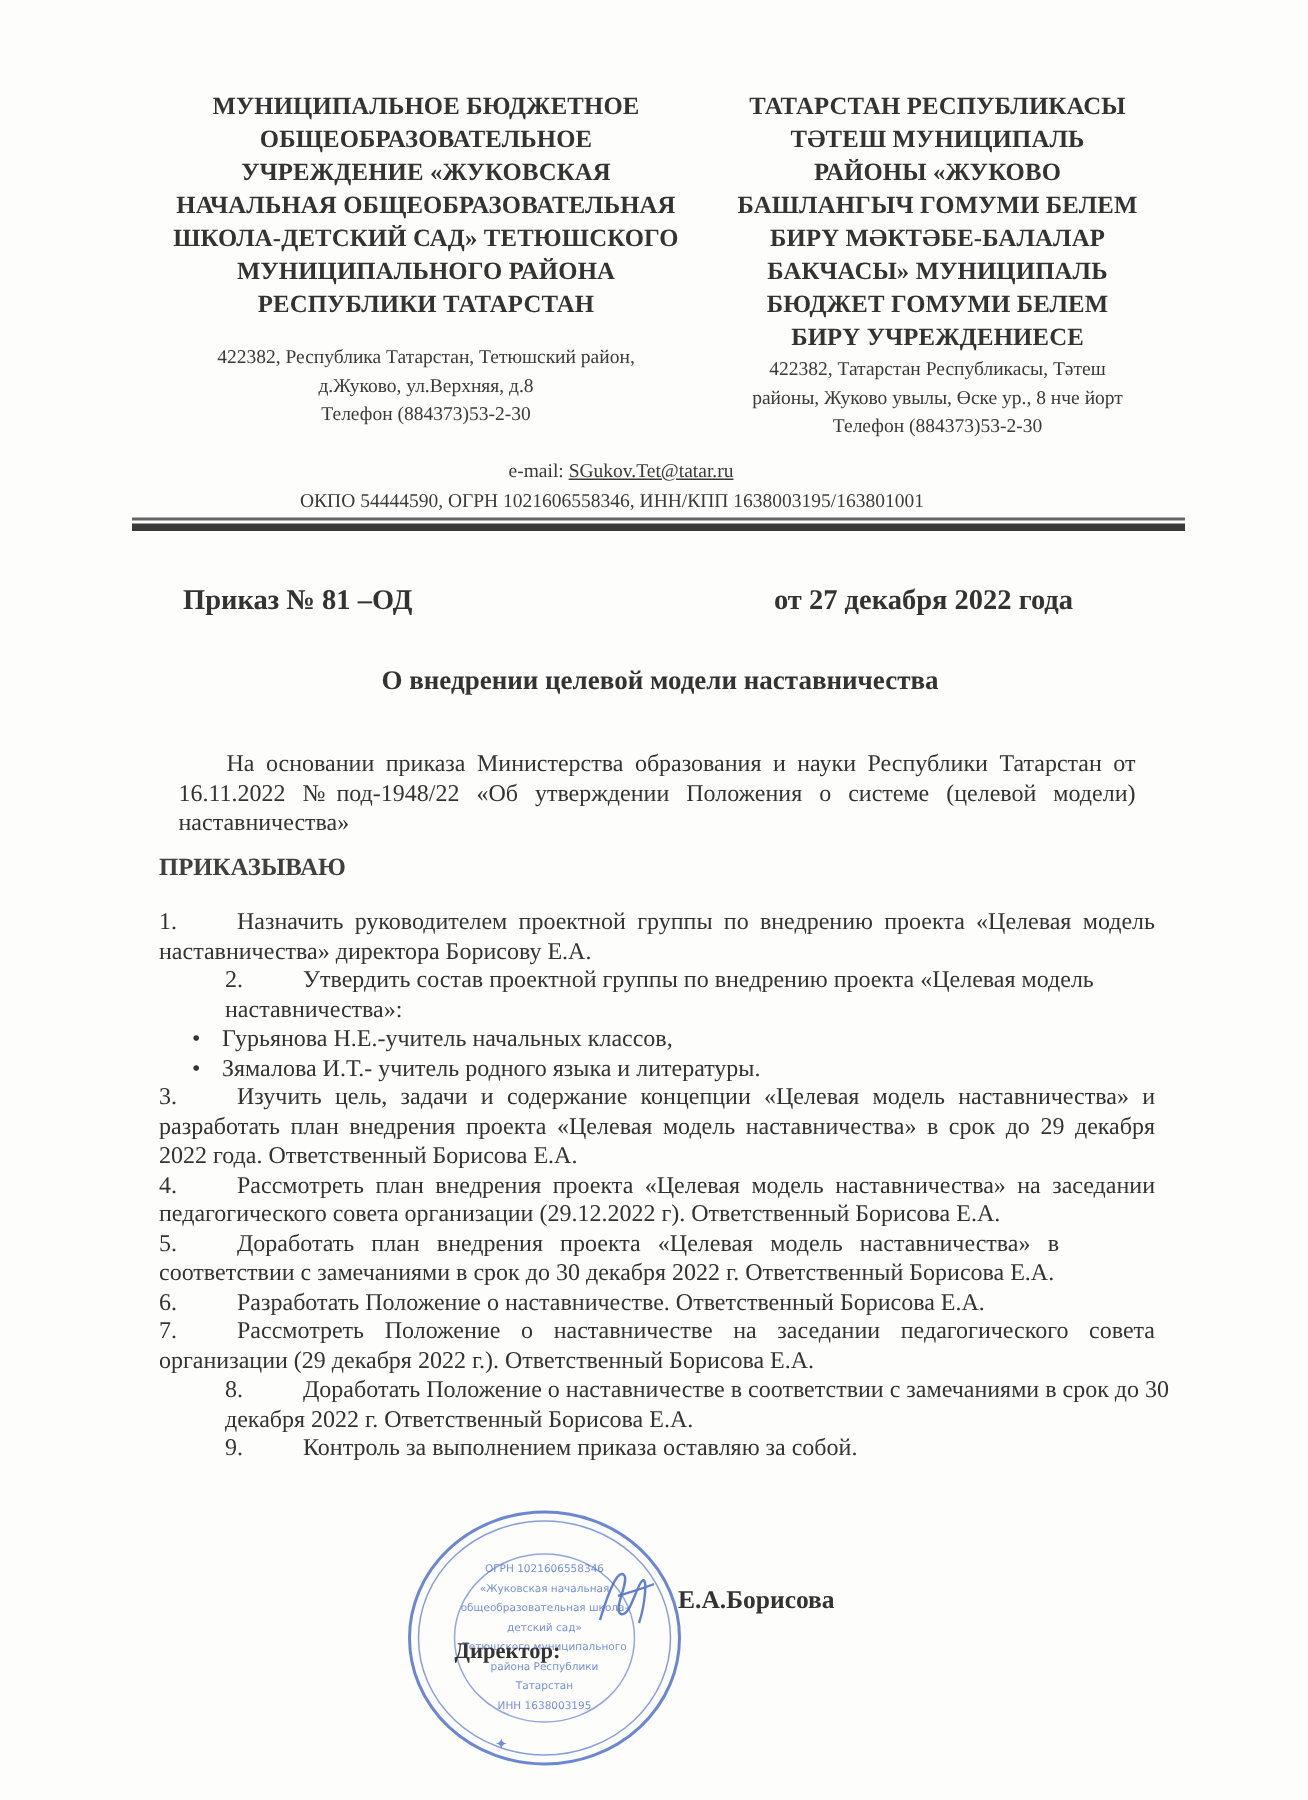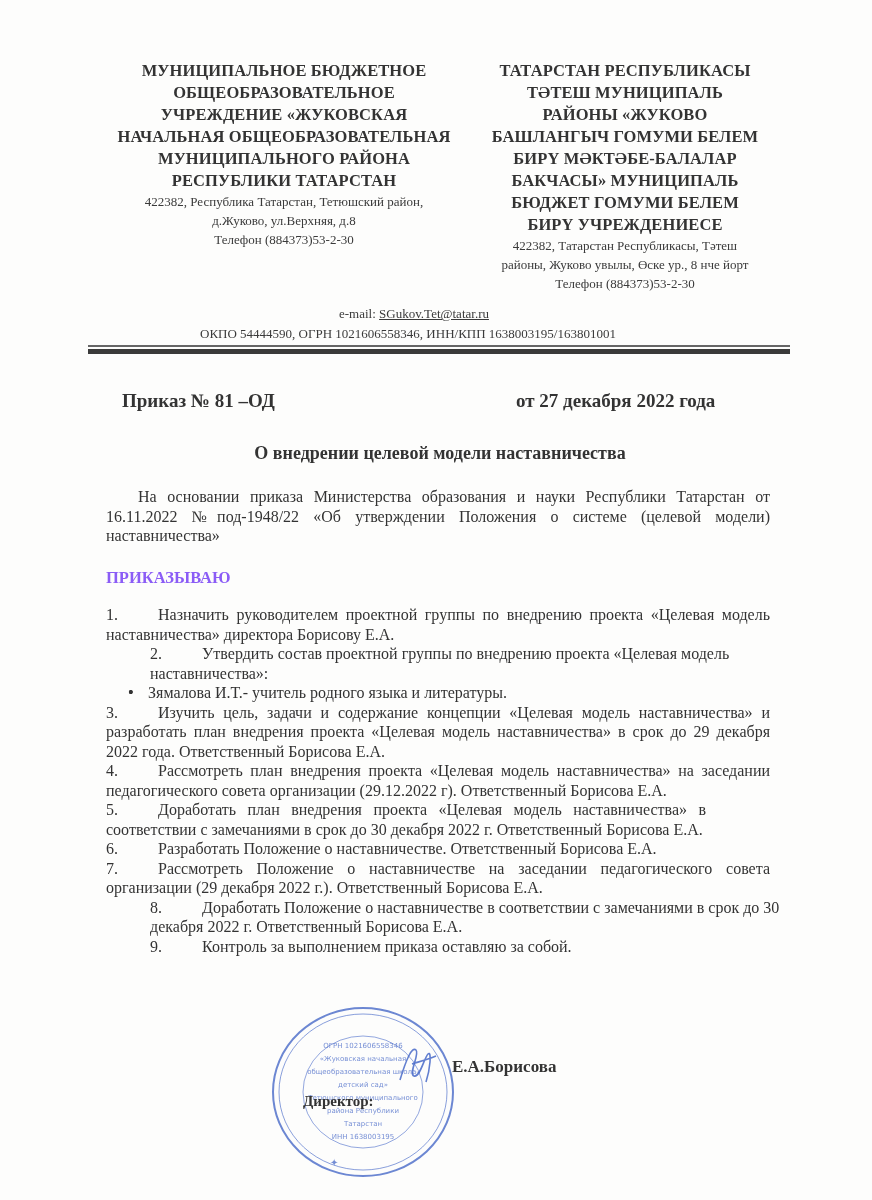--- a/index.html
+++ b/index.html
@@ -10,38 +10,38 @@
     background: #fdfdfc;
   }
   .hdr-col { position: absolute; text-align: center; }
   .hdr-left { left: 104px; top: 60px; width: 360px; }
   .hdr-right { left: 462px; top: 60px; width: 326px; }
   .org-name {
     font-weight: bold; font-size: 16.5px; line-height: 22px; color: #333;
     letter-spacing: 0.1px;
   }
   .addr { font-size: 13px; line-height: 19px; color: #3a3a3a; }
-  .hdr-left .addr { }
+  .hdr-left .addr { margin-top: 14px; }
   .hdr-right .addr { margin-top: 0px; }
   .contact { position: absolute; left: 0; width: 768px; text-align: center; font-size: 13px; color: #3a3a3a; }
   .email-line { top: 306px; padding-left: 60px; box-sizing: border-box; }
   .email-line a { color: #3a3a3a; text-decoration: underline; }
   .codes-line { top: 326px; padding-left: 16px; box-sizing: border-box; margin-left: 16px; }
   .rule { position: absolute; left: 88px; width: 702px; }
   .rule-thin { top: 345px; height: 2px; background: #666; }
   .rule-thick { top: 349px; height: 5px; background: #3a3a3a; }
 
   .order-no { position: absolute; left: 122px; top: 390px; font-weight: bold; font-size: 19px; color: #333; }
   .order-date { position: absolute; left: 516px; top: 390px; font-weight: bold; font-size: 19px; color: #333; }
   .doc-title { position: absolute; left: 0; width: 872px; top: 443px; text-align: center; font-weight: bold; font-size: 18px; color: #333; padding-left: 8px; box-sizing: border-box; }
 
   .body-text { position: absolute; left: 106px; width: 664px; font-size: 16px; line-height: 19.5px; color: #333; }
   .basis { top: 487px; text-align: justify; }
-  .basis p { margin: 0; text-indent: 32px; }
-  .order-word { position: absolute; left: 106px; top: 568px; font-weight: bold; font-size: 16.5px; color: #8b5cf6; }
+  .basis p { margin: 13px; text-indent: 32px; }
+  .order-word { position: absolute; left: 106px; top: 568px; font-weight: bold; font-size: 16.5px; color: #404040; }
 
   .items { top: 605px; }
   .item { margin: 0; text-align: justify; }
   .item .num { display: inline-block; width: 52px; }
   .bullets { margin: 0; padding: 0; list-style: none; }
   .bullets li { padding-left: 42px; position: relative; }
   .bullets li .dot { position: absolute; left: 22px; top: 0; }
   .ragged { text-align: left; margin-left: 44px; }
 
   .stamp { position: absolute; left: 268px; top: 1004px; width: 190px; height: 176px; }
@@ -51,20 +51,21 @@
 </style>
 </head>
 <body>
 
 <div class="hdr-col hdr-left">
   <div class="org-name">
     <div>МУНИЦИПАЛЬНОЕ БЮДЖЕТНОЕ</div>
     <div>ОБЩЕОБРАЗОВАТЕЛЬНОЕ</div>
     <div>УЧРЕЖДЕНИЕ «ЖУКОВСКАЯ</div>
     <div>НАЧАЛЬНАЯ ОБЩЕОБРАЗОВАТЕЛЬНАЯ</div>
+    <div>ШКОЛА-ДЕТСКИЙ САД» ТЕТЮШСКОГО</div>
     <div>МУНИЦИПАЛЬНОГО РАЙОНА</div>
     <div>РЕСПУБЛИКИ ТАТАРСТАН</div>
   </div>
   <div class="addr">
     <div>422382, Республика Татарстан, Тетюшский район,</div>
     <div>д.Жуково, ул.Верхняя, д.8</div>
     <div>Телефон (884373)53-2-30</div>
   </div>
 </div>
 
@@ -100,21 +101,21 @@
 <div class="body-text basis">
   <p>На основании приказа Министерства образования и науки Республики Татарстан от 16.11.2022 №под-1948/22      «Об утверждении Положения о системе (целевой модели) наставничества»</p>
 </div>
 
 <div class="order-word">ПРИКАЗЫВАЮ</div>
 
 <div class="body-text items">
   <p class="item"><span class="num">1.</span><span>Назначить руководителем проектной группы по внедрению проекта «Целевая модель наставничества» директора Борисову Е.А.</span></p>
   <p class="item ragged"><span class="num">2.</span><span>Утвердить состав проектной группы по внедрению проекта «Целевая модель наставничества»:</span></p>
   <ul class="bullets">
-    <li><span class="dot">•</span></li>
+    <li><span class="dot">•</span><span>Гурьянова Н.Е.-учитель начальных классов,</span></li>
     <li><span class="dot">•</span><span>Зямалова И.Т.- учитель родного языка и литературы.</span></li>
   </ul>
   <p class="item"><span class="num">3.</span><span>Изучить цель, задачи и содержание концепции «Целевая модель наставничества» и разработать план внедрения проекта «Целевая модель наставничества» в срок до 29 декабря 2022 года. Ответственный Борисова Е.А.</span></p>
   <p class="item"><span class="num">4.</span><span>Рассмотреть план внедрения проекта «Целевая модель наставничества» на заседании педагогического совета организации (29.12.2022 г). Ответственный Борисова Е.А.</span></p>
   <p class="item" style="width:600px"><span class="num">5.</span><span>Доработать план внедрения проекта «Целевая модель наставничества» в соответствии с замечаниями в срок до 30 декабря 2022 г. Ответственный Борисова Е.А.</span></p>
   <p class="item"><span class="num">6.</span><span>Разработать Положение о наставничестве. Ответственный Борисова Е.А.</span></p>
   <p class="item"><span class="num">7.</span><span>Рассмотреть Положение о наставничестве на заседании педагогического совета организации (29 декабря 2022 г.). Ответственный Борисова Е.А.</span></p>
   <p class="item ragged" style="width:630px"><span class="num">8.</span><span>Доработать Положение о наставничестве в соответствии с замечаниями в срок до 30 декабря 2022 г. Ответственный Борисова Е.А.</span></p>
   <p class="item ragged"><span class="num">9.</span><span>Контроль за выполнением приказа оставляю за собой.</span></p>
 </div>

